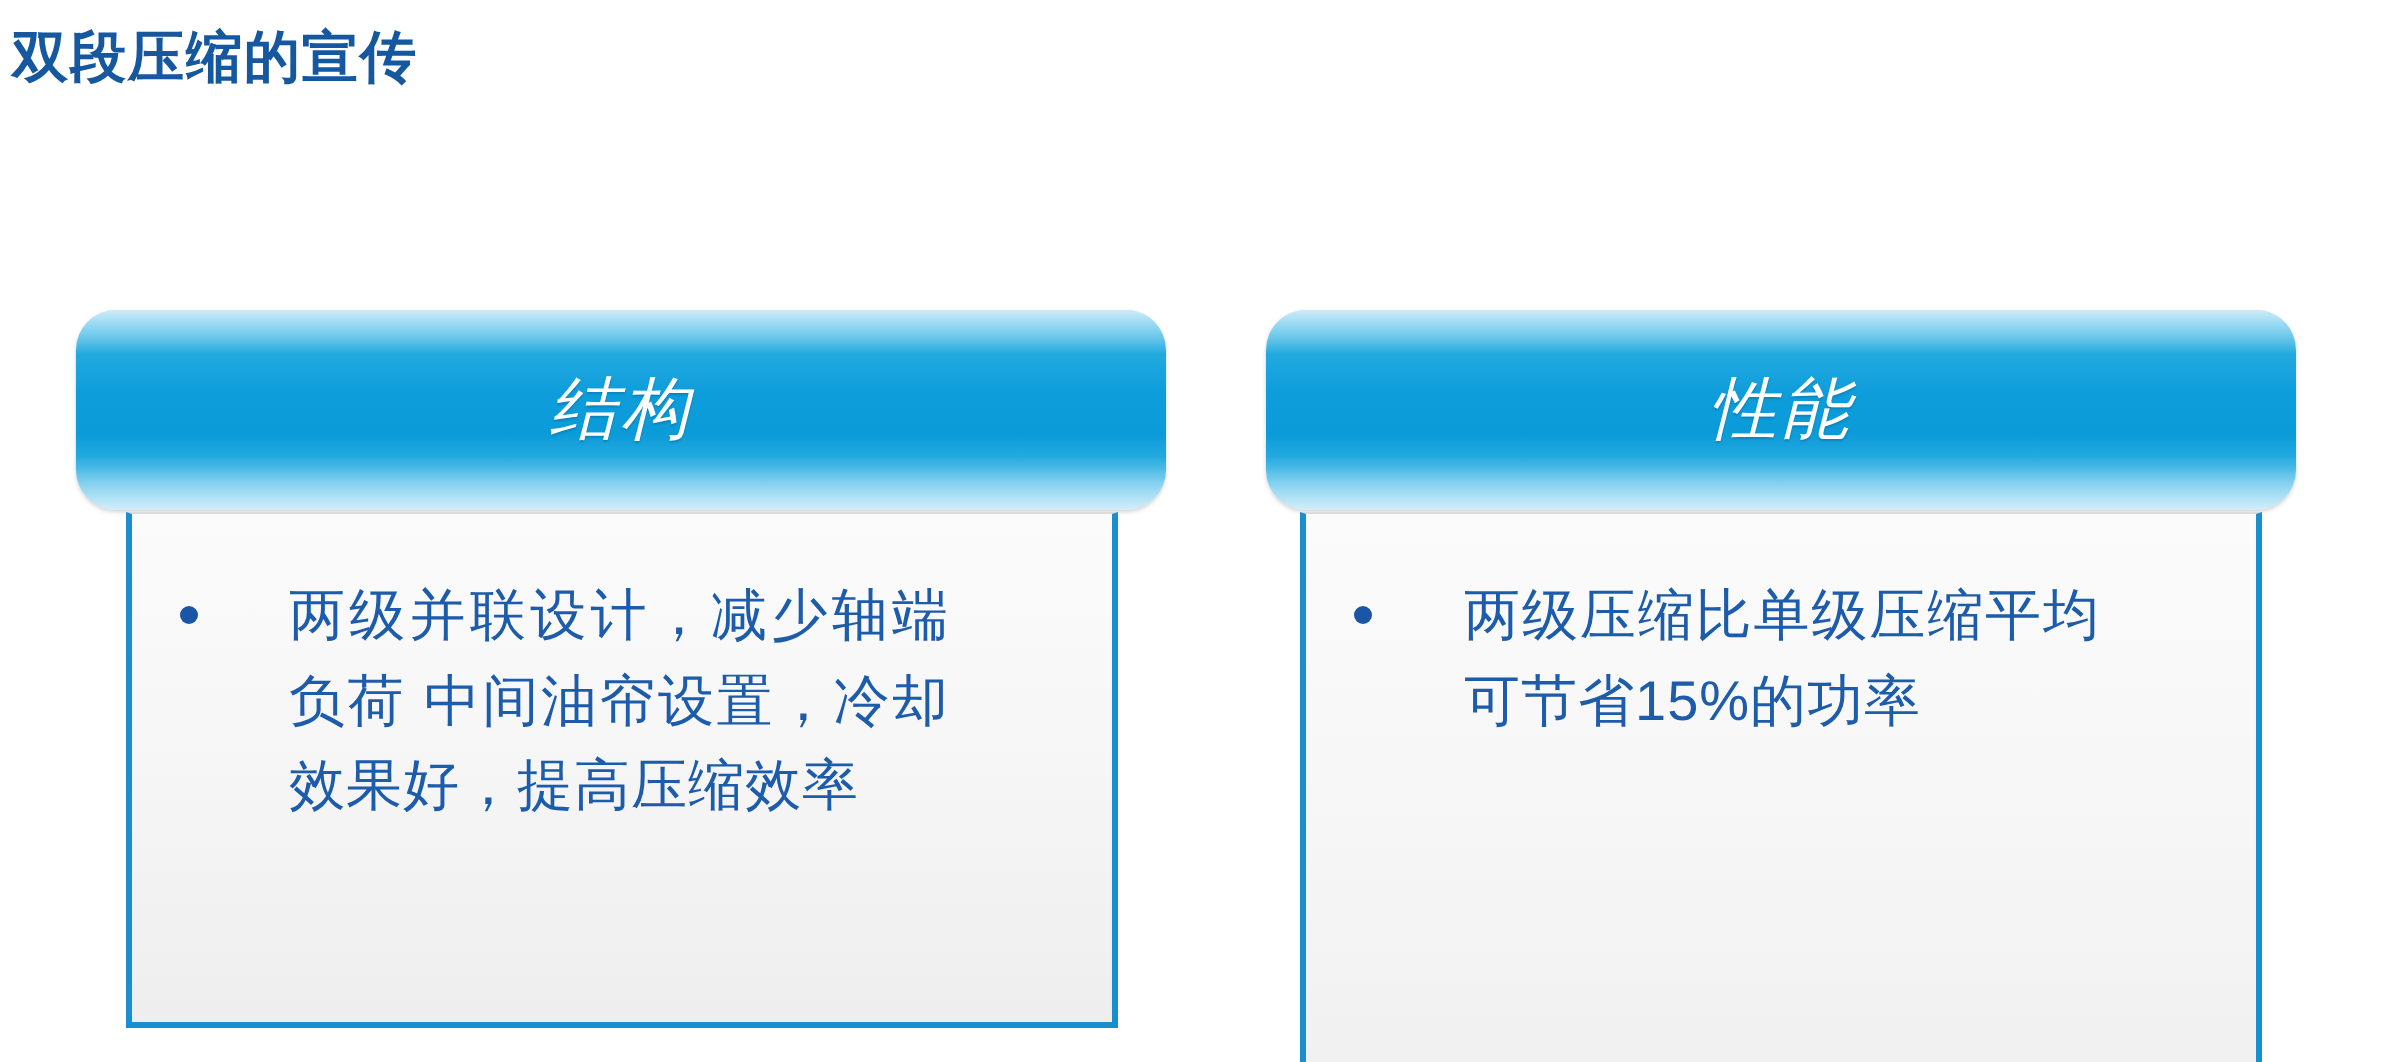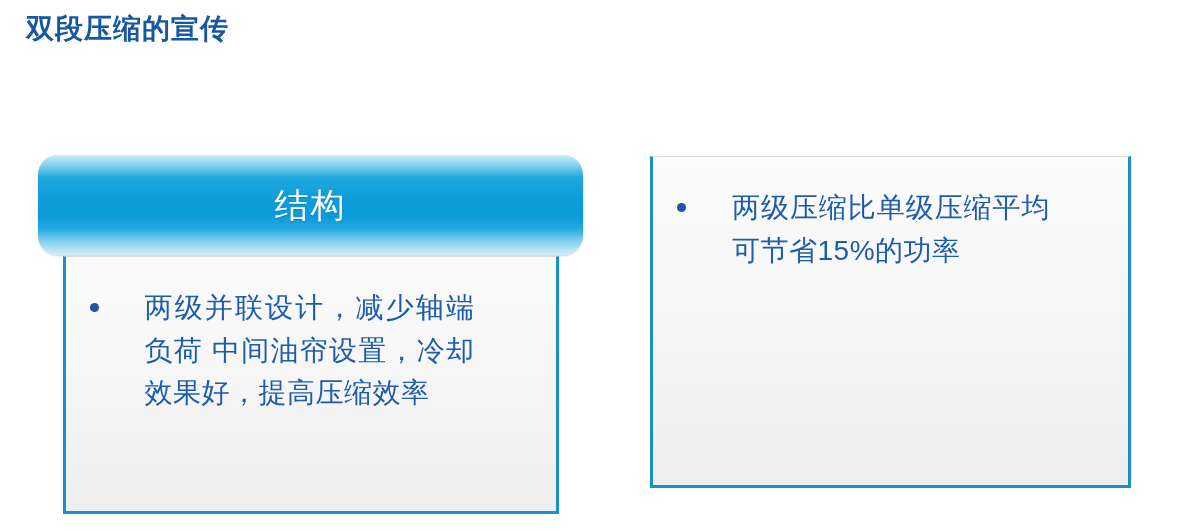--- a/index.html
+++ b/index.html
@@ -11,21 +11,21 @@
     height: 531px;
     background: #ffffff;
     font-family: "Liberation Sans", "DejaVu Sans", sans-serif;
     overflow: hidden;
     position: relative;
   }
 
   
   .slide-title {
     position: absolute;
-    left: 26px;
+    left: 6px;
     top: 12px;
     font-size: 28px;
     font-weight: bold;
     color: #1558a0;
     letter-spacing: 1px;
     line-height: 1.2;
     white-space: nowrap;
   }
 
   
@@ -76,20 +76,21 @@
     pointer-events: none;
   }
   .card-header-label {
     position: relative;
     z-index: 2;
     color: #ffffff;
     font-size: 34px;
     line-height: 1;
     letter-spacing: 2px;
     text-shadow: 0 1px 1px rgba(0,60,100,0.25);
+    font-style: italic;
   }
 
   
   .card-body {
     position: relative;
     margin: 1px auto 0 auto;
     border-left: 3px solid #1a8fcd;
     border-right: 3px solid #1a8fcd;
     border-bottom: 3px solid #1a8fcd;
     border-top: 1px solid #dcdcdc;
@@ -134,19 +135,22 @@
   </div>
   <div class="card-body">
     <div class="bullet-row">
       <span class="bullet-dot"></span>
       <span class="bullet-text">两级并联设计，减少轴端负荷 中间油帘设置，冷却效果好，提高压缩效率</span>
     </div>
   </div>
 </div>
 
 <div class="card card-2">
+  <div class="card-header">
+    <span class="card-header-label">性能</span>
+  </div>
   <div class="card-body">
     <div class="bullet-row">
       <span class="bullet-dot"></span>
       <span class="bullet-text">两级压缩比单级压缩平均可节省15%的功率</span>
     </div>
   </div>
 </div>
 
 </body></html>

